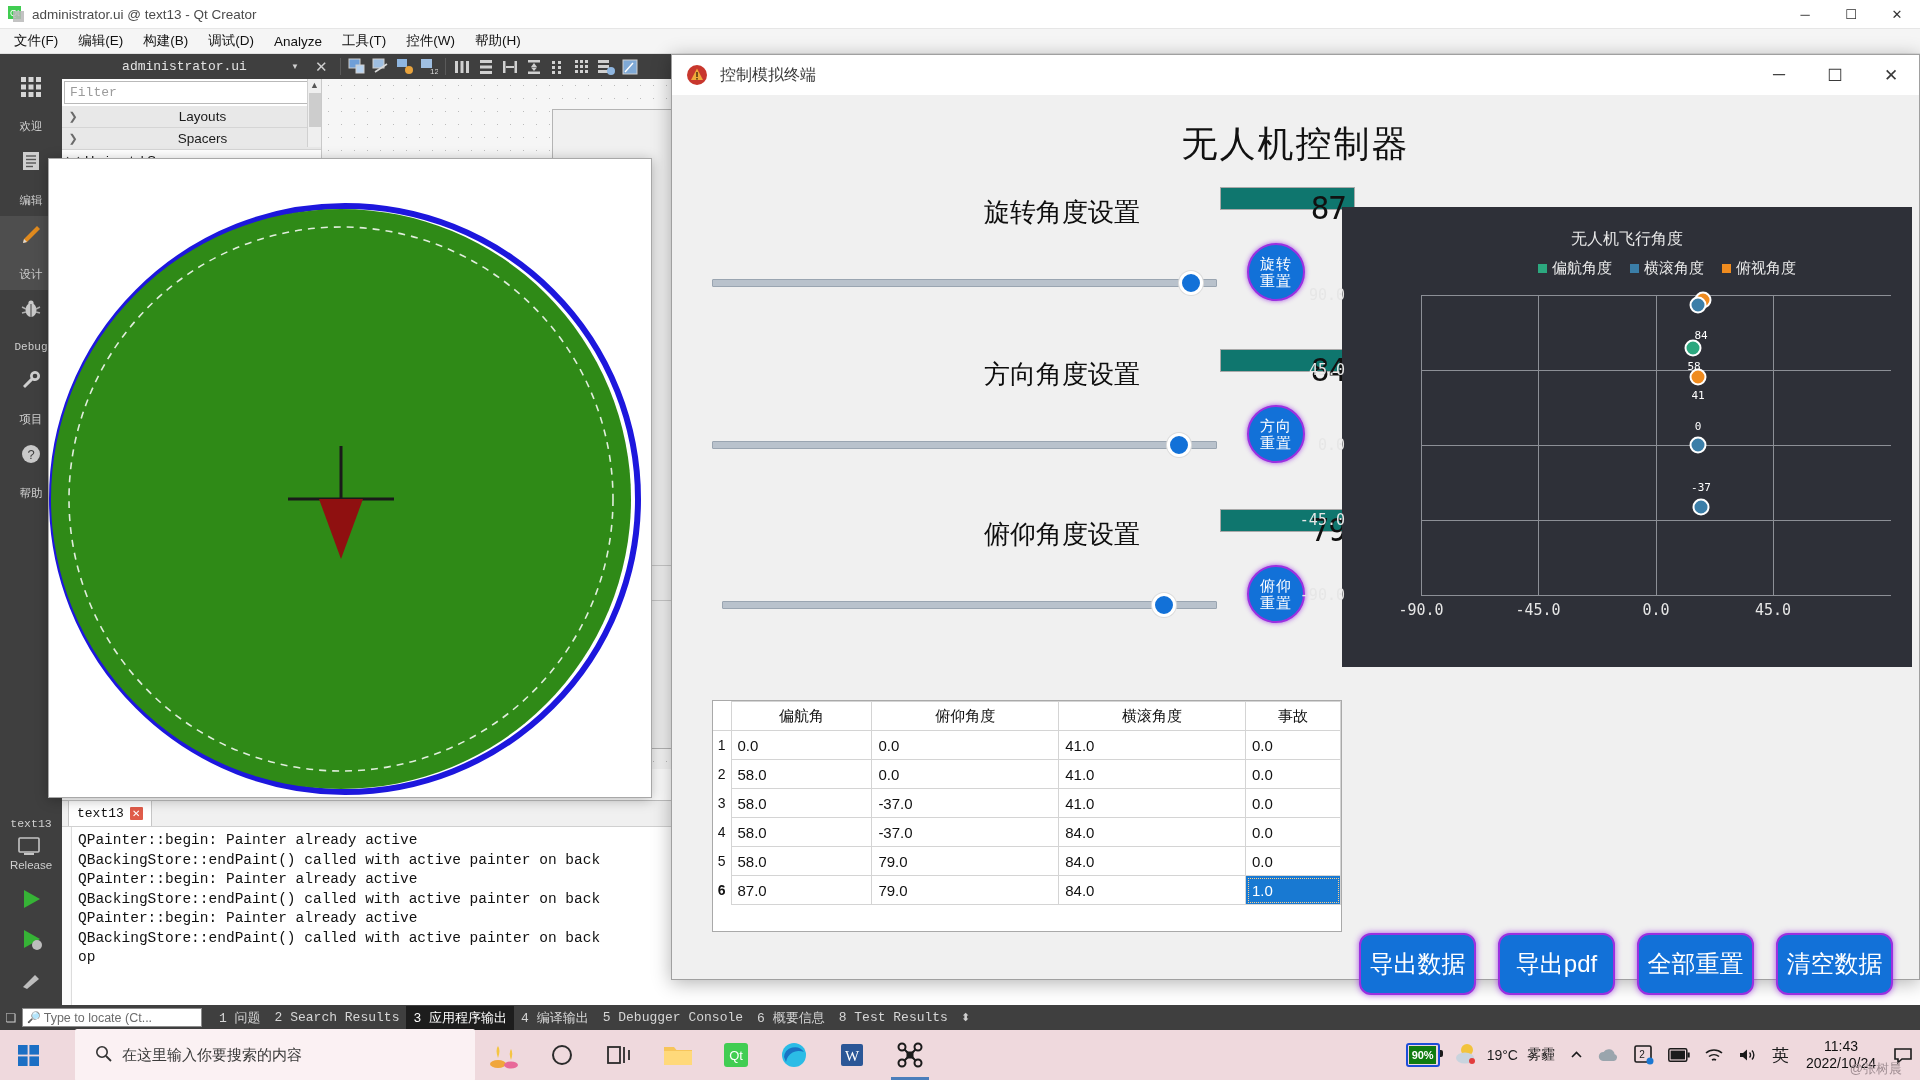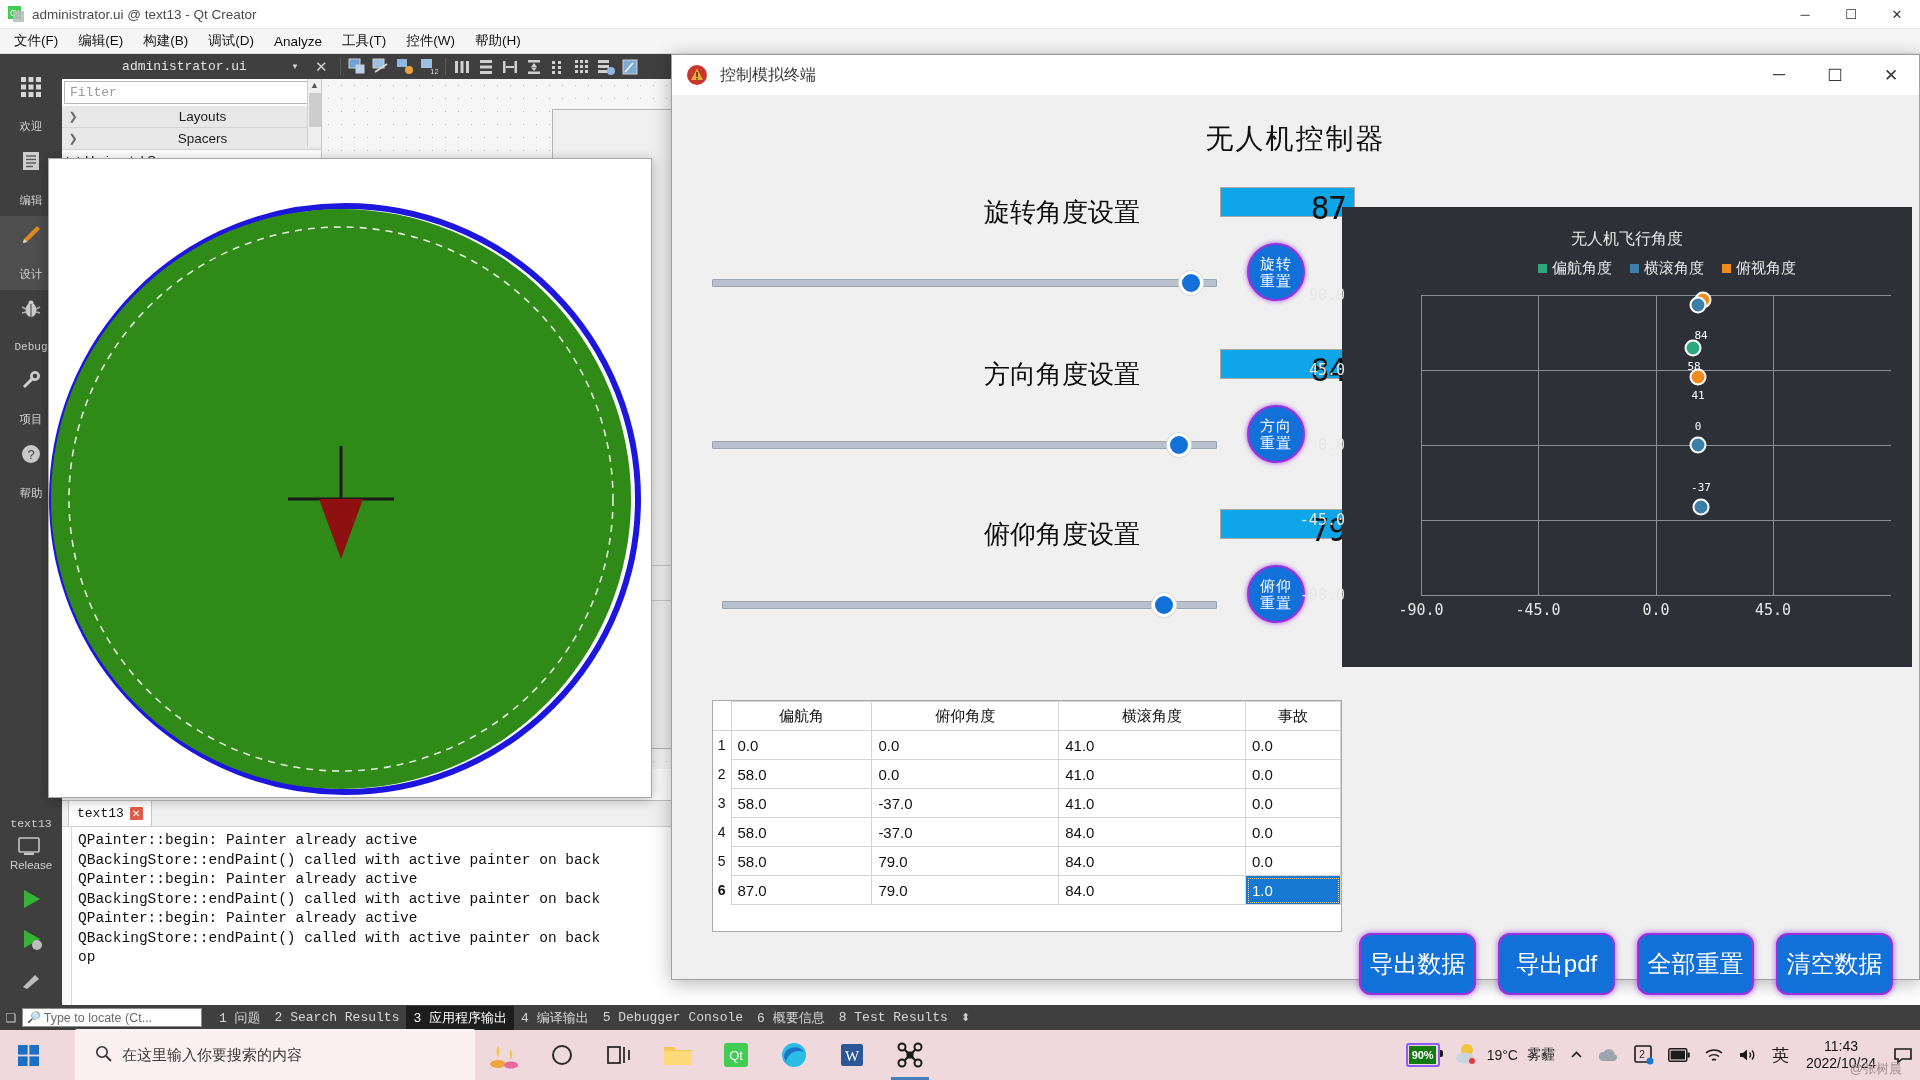--- a/index.html
+++ b/index.html
@@ -93,26 +93,26 @@
   .ctrl-win { position:absolute; left:671px; top:54px; width:1249px; height:926px; background:#f0f0f0;
               border:1px solid #a0a0a0; box-shadow:0 3px 18px rgba(0,0,0,.30); }
   .ctrl-titlebar { height:40px; background:#fff; display:flex; align-items:center; padding-left:14px; position:relative; }
   .ctrl-ico { width:22px; height:22px; margin-right:12px; }
   .ctrl-title-text { font-size:16px; color:#3b3b3b; }
   .ctrl-ctrls { position:absolute; right:0; top:0; height:40px; display:flex; }
   .ctrl-ctrl { width:56px; height:40px; display:flex; align-items:center; justify-content:center; color:#3a3a3a; font-size:17px; }
   .ctrl-body { position:absolute; left:0; top:40px; width:1247px; height:884px; background:#f0f0f0; }
 
   .app-title { position:absolute; left:0; top:25px; width:1247px; text-align:center;
-               font-size:28px; color:#111; letter-spacing:2px; }
+               font-size:36px; color:#111; letter-spacing:2px; }
 
   
   .sgroup { position:absolute; left:40px; width:660px; }
   .sgroup-label { position:absolute; left:200px; top:0; width:300px; text-align:center; font-size:26px; color:#0e0e0e; }
-  .lcd { position:absolute; left:508px; top:-8px; width:135px; height:30px; background:#0ea5e9; border:1px solid #a9a9a9;text-align:right; }
+  .lcd { position:absolute; left:508px; top:-8px; width:135px; height:23px; background:#0f766e; border:1px solid #a9a9a9;text-align:right; }
   .lcd-val { position:absolute; right:8px; top:2px; font-family:"DejaVu Sans Mono","Liberation Mono",monospace;
              font-size:31px; color:#111; letter-spacing:-1px; line-height:35px;
              transform:scaleY(1.05); transform-origin:right top; }
   .slider-row { position:absolute; left:0; top:66px; width:660px; height:44px; }
   .slider-groove { position:absolute; left:0; top:18px; height:8px; background:#b9c2cc; border:1px solid #9aa5b1; border-radius:1px; }
   .slider-handle { position:absolute; top:10px; width:24px; height:24px; border-radius:50%;
                    background:#1271d8; border:3px solid #ffffff; box-shadow:0 0 0 1px #dcdcdc; }
   .round-btn { position:absolute; width:58px; height:58px; border-radius:50%;
                background:#1271d8; border:2px solid #9b30e0; color:#fff;
                display:flex; flex-direction:column; align-items:center; justify-content:center;
@@ -150,21 +150,21 @@
 
   
   .taskbar { position:absolute; left:0; top:1030px; width:1920px; height:50px; background:#efd9dd; display:flex; align-items:center; }
   .tb-start { width:58px; height:50px; display:flex; align-items:center; justify-content:center; }
   .tb-search { width:400px; height:52px; background:#fbf1f3; border-radius:2px; display:flex; align-items:center; padding-left:20px; margin-left:17px;}
   .tb-search-ph { font-size:15px; color:#3a3a3a; margin-left:10px; }
   .tb-app { width:58px; height:50px; display:flex; align-items:center; justify-content:center; position:relative;}
   .tb-app.active::after { content:""; position:absolute; bottom:0; left:10px; right:10px; height:3px; background:#4a7ebb; }
   .tray { position:absolute; right:0; top:0; height:50px; display:flex; align-items:center; }
   .tray-item { padding:0 7px; display:flex; align-items:center; color:#1b1b1b; font-size:14px; }
-  .battery { width:34px; height:24px; border:2px solid #8b5cf6; border-radius:3px; display:flex; align-items:center; justify-content:center; position:relative;text-align:right;}
+  .battery { width:34px; height:24px; border:2px solid #1d4ed8; border-radius:3px; display:flex; align-items:center; justify-content:center; position:relative;text-align:right;}
   .battery::after { content:""; position:absolute; right:-5px; top:5px; width:3px; height:7px; background:#1b1b1b; border-radius:0 2px 2px 0;}
   .battery-fill { position:absolute; left:1px; top:1px; bottom:1px; background:#107c10; }
   .battery-txt { position:relative; color:#fff; font-size:11px; font-weight:bold; }
   .clock { text-align:center; line-height:17px; font-size:14px; color:#111; padding:0 10px; }
   .watermark { position:absolute; right:18px; bottom:2px; font-size:13px; color:#9f8d92; }
 </style>
 </head>
 <body>
 
 <div id="root">

